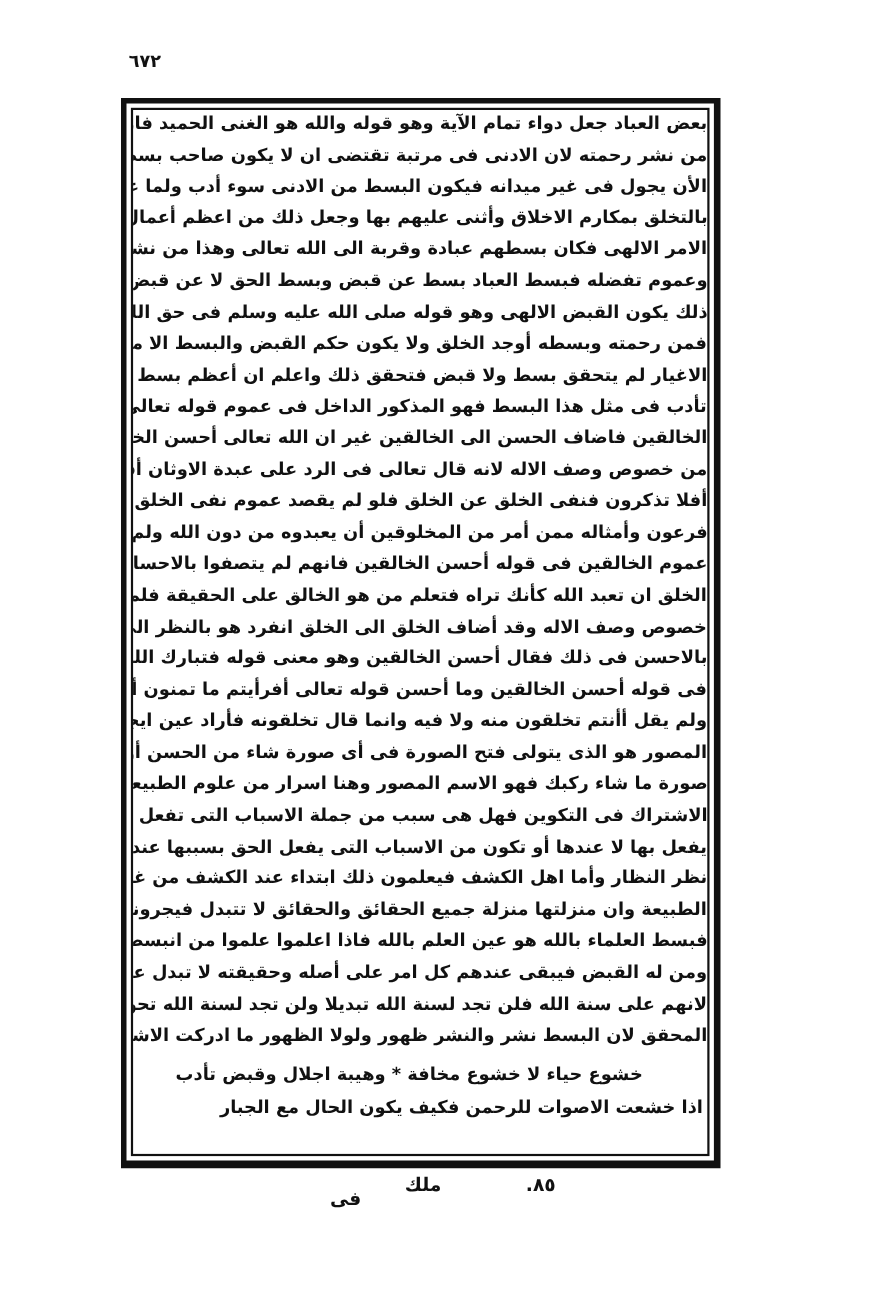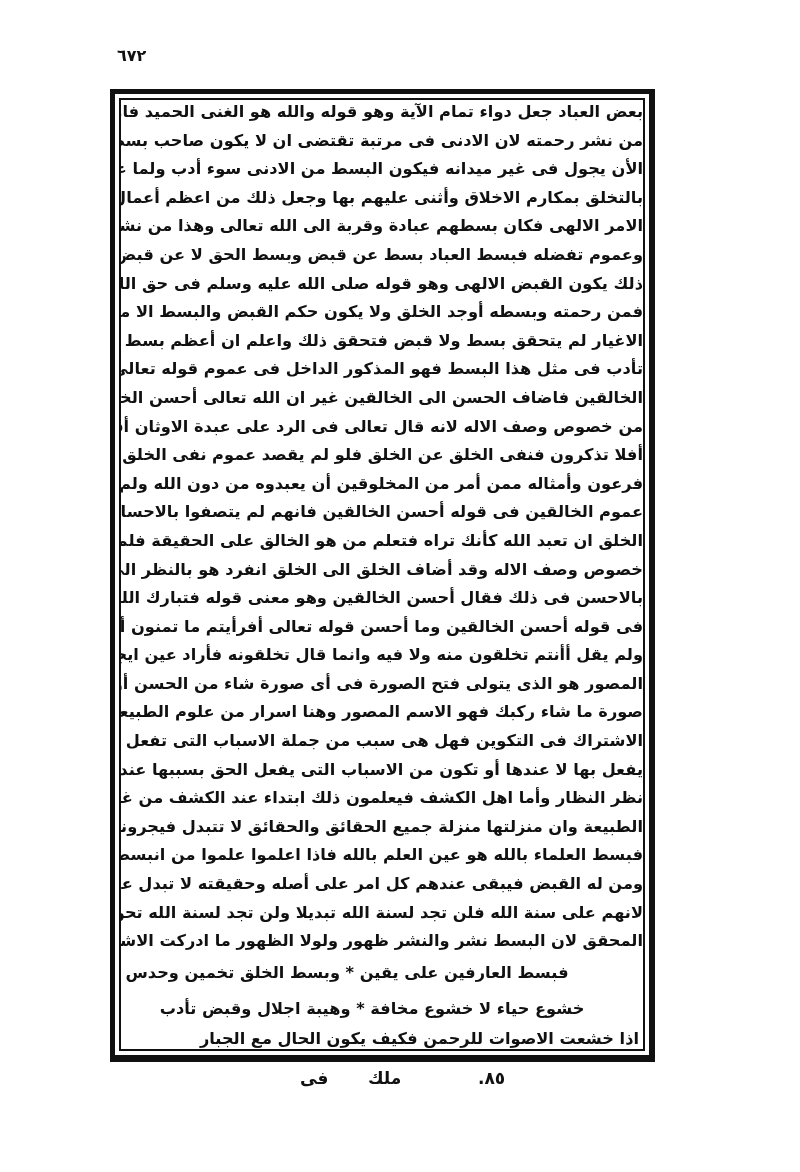--- a/index.html
+++ b/index.html
@@ -35,21 +35,21 @@
   .verse-line.c1 { text-align: center; padding-right: 70px; }
   .verse-line.c2 { text-align: right; padding-right: 4px; }
   .verse-line.c3 { text-align: center; padding-right: 20px; margin-top: 6px; }
   .footer {
     position: absolute; top: 1068px; left: 0; width: 800px; height: 30px;
     font-size: 17px; font-weight: bold; direction: rtl;
   }
   .footer span { position: absolute; }
   .footer .f-sig { left: 478px; text-align: center; }
   .footer .f-mid { left: 368px; }
-  .footer .f-left { left: 300px; }
+  .footer .f-left { left: 300px; margin-top: 12px; }
 </style>
 </head>
 <body>
 
 <div class="page-number">٦٧٢</div>
 
 <div class="frame-outer">
   <div class="frame-inner"></div>
   <div class="text-block" id="text-block">
     <div id="prose">
@@ -78,21 +78,20 @@
         <span class="prose-line">الاشتراك فى التكوين فهل هى سبب من جملة الاسباب التى تفعل لعينها بذاتها فيكون الحق</span>
         <span class="prose-line">يفعل بها لا عندها أو تكون من الاسباب التى يفعل الحق بسببها عندها لا بها وتتفاوت هنا</span>
         <span class="prose-line">نظر النظار وأما اهل الكشف فيعلمون ذلك ابتداء عند الكشف من غير نظر لعلمهم بمرتبة</span>
         <span class="prose-line">الطبيعة وان منزلتها منزلة جميع الحقائق والحقائق لا تتبدل فيجرونها مجراها وينزلونها منزلتها</span>
         <span class="prose-line">فبسط العلماء بالله هو عين العلم بالله فاذا اعلموا علموا من انبسط ومن له البسط وعلموا من انقبض</span>
         <span class="prose-line">ومن له القبض فيبقى عندهم كل امر على أصله وحقيقته لا تبدل عندهم فى ذلك ولا تحويل</span>
         <span class="prose-line">لانهم على سنة الله فلن تجد لسنة الله تبديلا ولن تجد لسنة الله تحويلا فأهل سنة الله لهم البسط</span>
         <span class="prose-line">المحقق لان البسط نشر والنشر ظهور ولولا الظهور ما ادركت الاشياء</span>
       </div>
     <div class="verse-block">
-      <span class="verse-line c1">فبسط العارفين على يقين * وبسط الخلق تخمين وحدس</span>
       <span class="verse-line c3">خشوع حياء لا خشوع مخافة * وهيبة اجلال وقبض تأدب</span>
       <span class="verse-line c2">اذا خشعت الاصوات للرحمن فكيف يكون الحال مع الجبار</span>
     </div>
   </div>
 </div>
 
 <div class="footer">
   <span class="f-sig">٨٥.</span>
   <span class="f-mid">ملك</span>
   <span class="f-left">فى</span>

